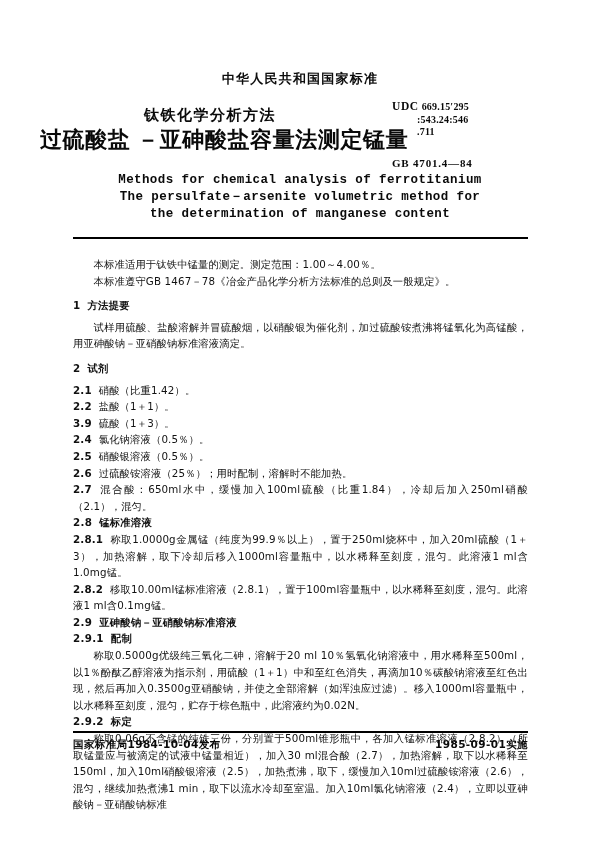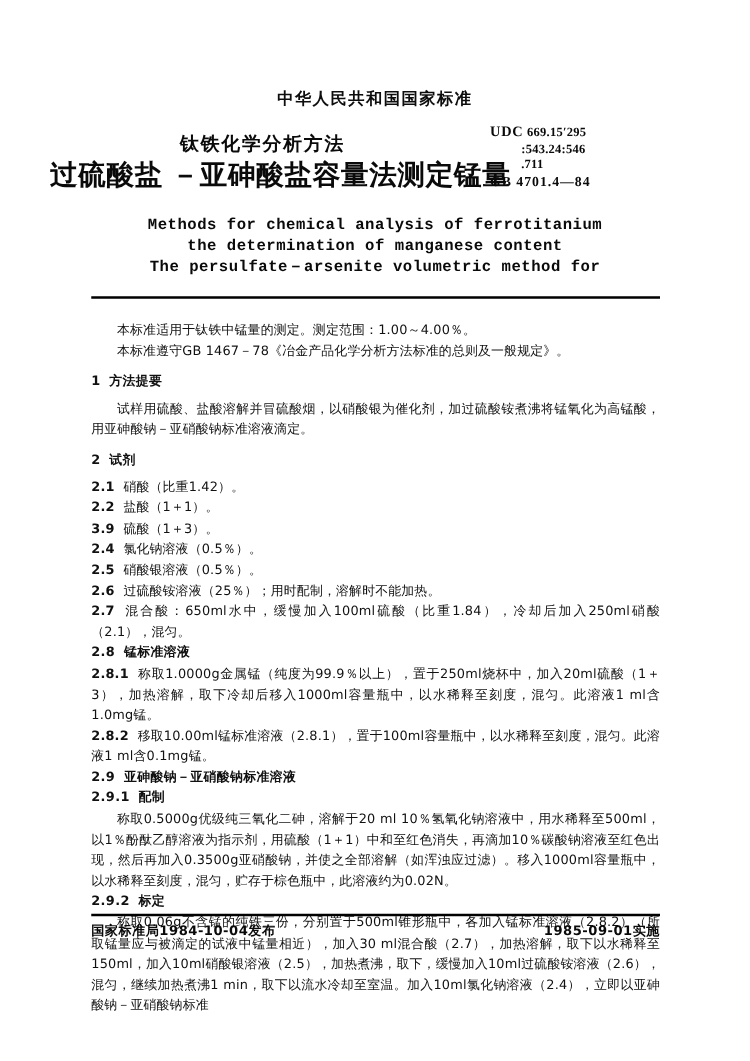--- a/index.html
+++ b/index.html
@@ -75,21 +75,21 @@
     font-weight: bold;
     line-height: 12.5px;
     color: #0a0a0a;
     letter-spacing: 0.2px;
   }
   .code-line { white-space: nowrap; }
   .code-udc-label { font-size: 11.5px; letter-spacing: 0.6px; }
   .code-udc-num  { font-size: 10px; letter-spacing: 0.2px; }
   .code-line-2 { padding-left: 25px; font-size: 10px; }
   .code-line-3 { padding-left: 25px; font-size: 10px; }
-  .code-gb { margin-top: 1px; font-size: 11px; letter-spacing: 0.8px; }
+  .code-gb { margin-top: 18px; font-size: 11px; letter-spacing: 0.8px; }
 
   
   .en-title {
     position: absolute;
     left: 0;
     top: 172px;
     width: 600px;
     text-align: center;
     font-family: Liberation Mono, monospace;
     font-size: 12.5px;
@@ -189,22 +189,22 @@
       <span class="code-udc-label">UDC</span>
       <span class="code-udc-num">669.15′295</span>
     </div>
     <div class="code-line code-line-2">:543.24:546</div>
     <div class="code-line code-line-3">.711</div>
     <div class="code-line code-gb">GB 4701.4—84</div>
   </div>
 
   <div class="en-title">
     <div class="en-line">Methods for chemical analysis of ferrotitanium</div>
+    <div class="en-line">The persulfate－arsenite volumetric method for</div>
     <div class="en-line">the determination of manganese content</div>
-    <div class="en-line">The persulfate－arsenite volumetric method for</div>
   </div>
 
   <div class="rule-top"></div>
 
   <div class="body-area">
 
     <p class="para">本标准适用于钛铁中锰量的测定。测定范围：1.00～4.00％。</p>
     <p class="para">本标准遵守GB 1467－78《冶金产品化学分析方法标准的总则及一般规定》。</p>
 
     <div class="gap-m"></div>

